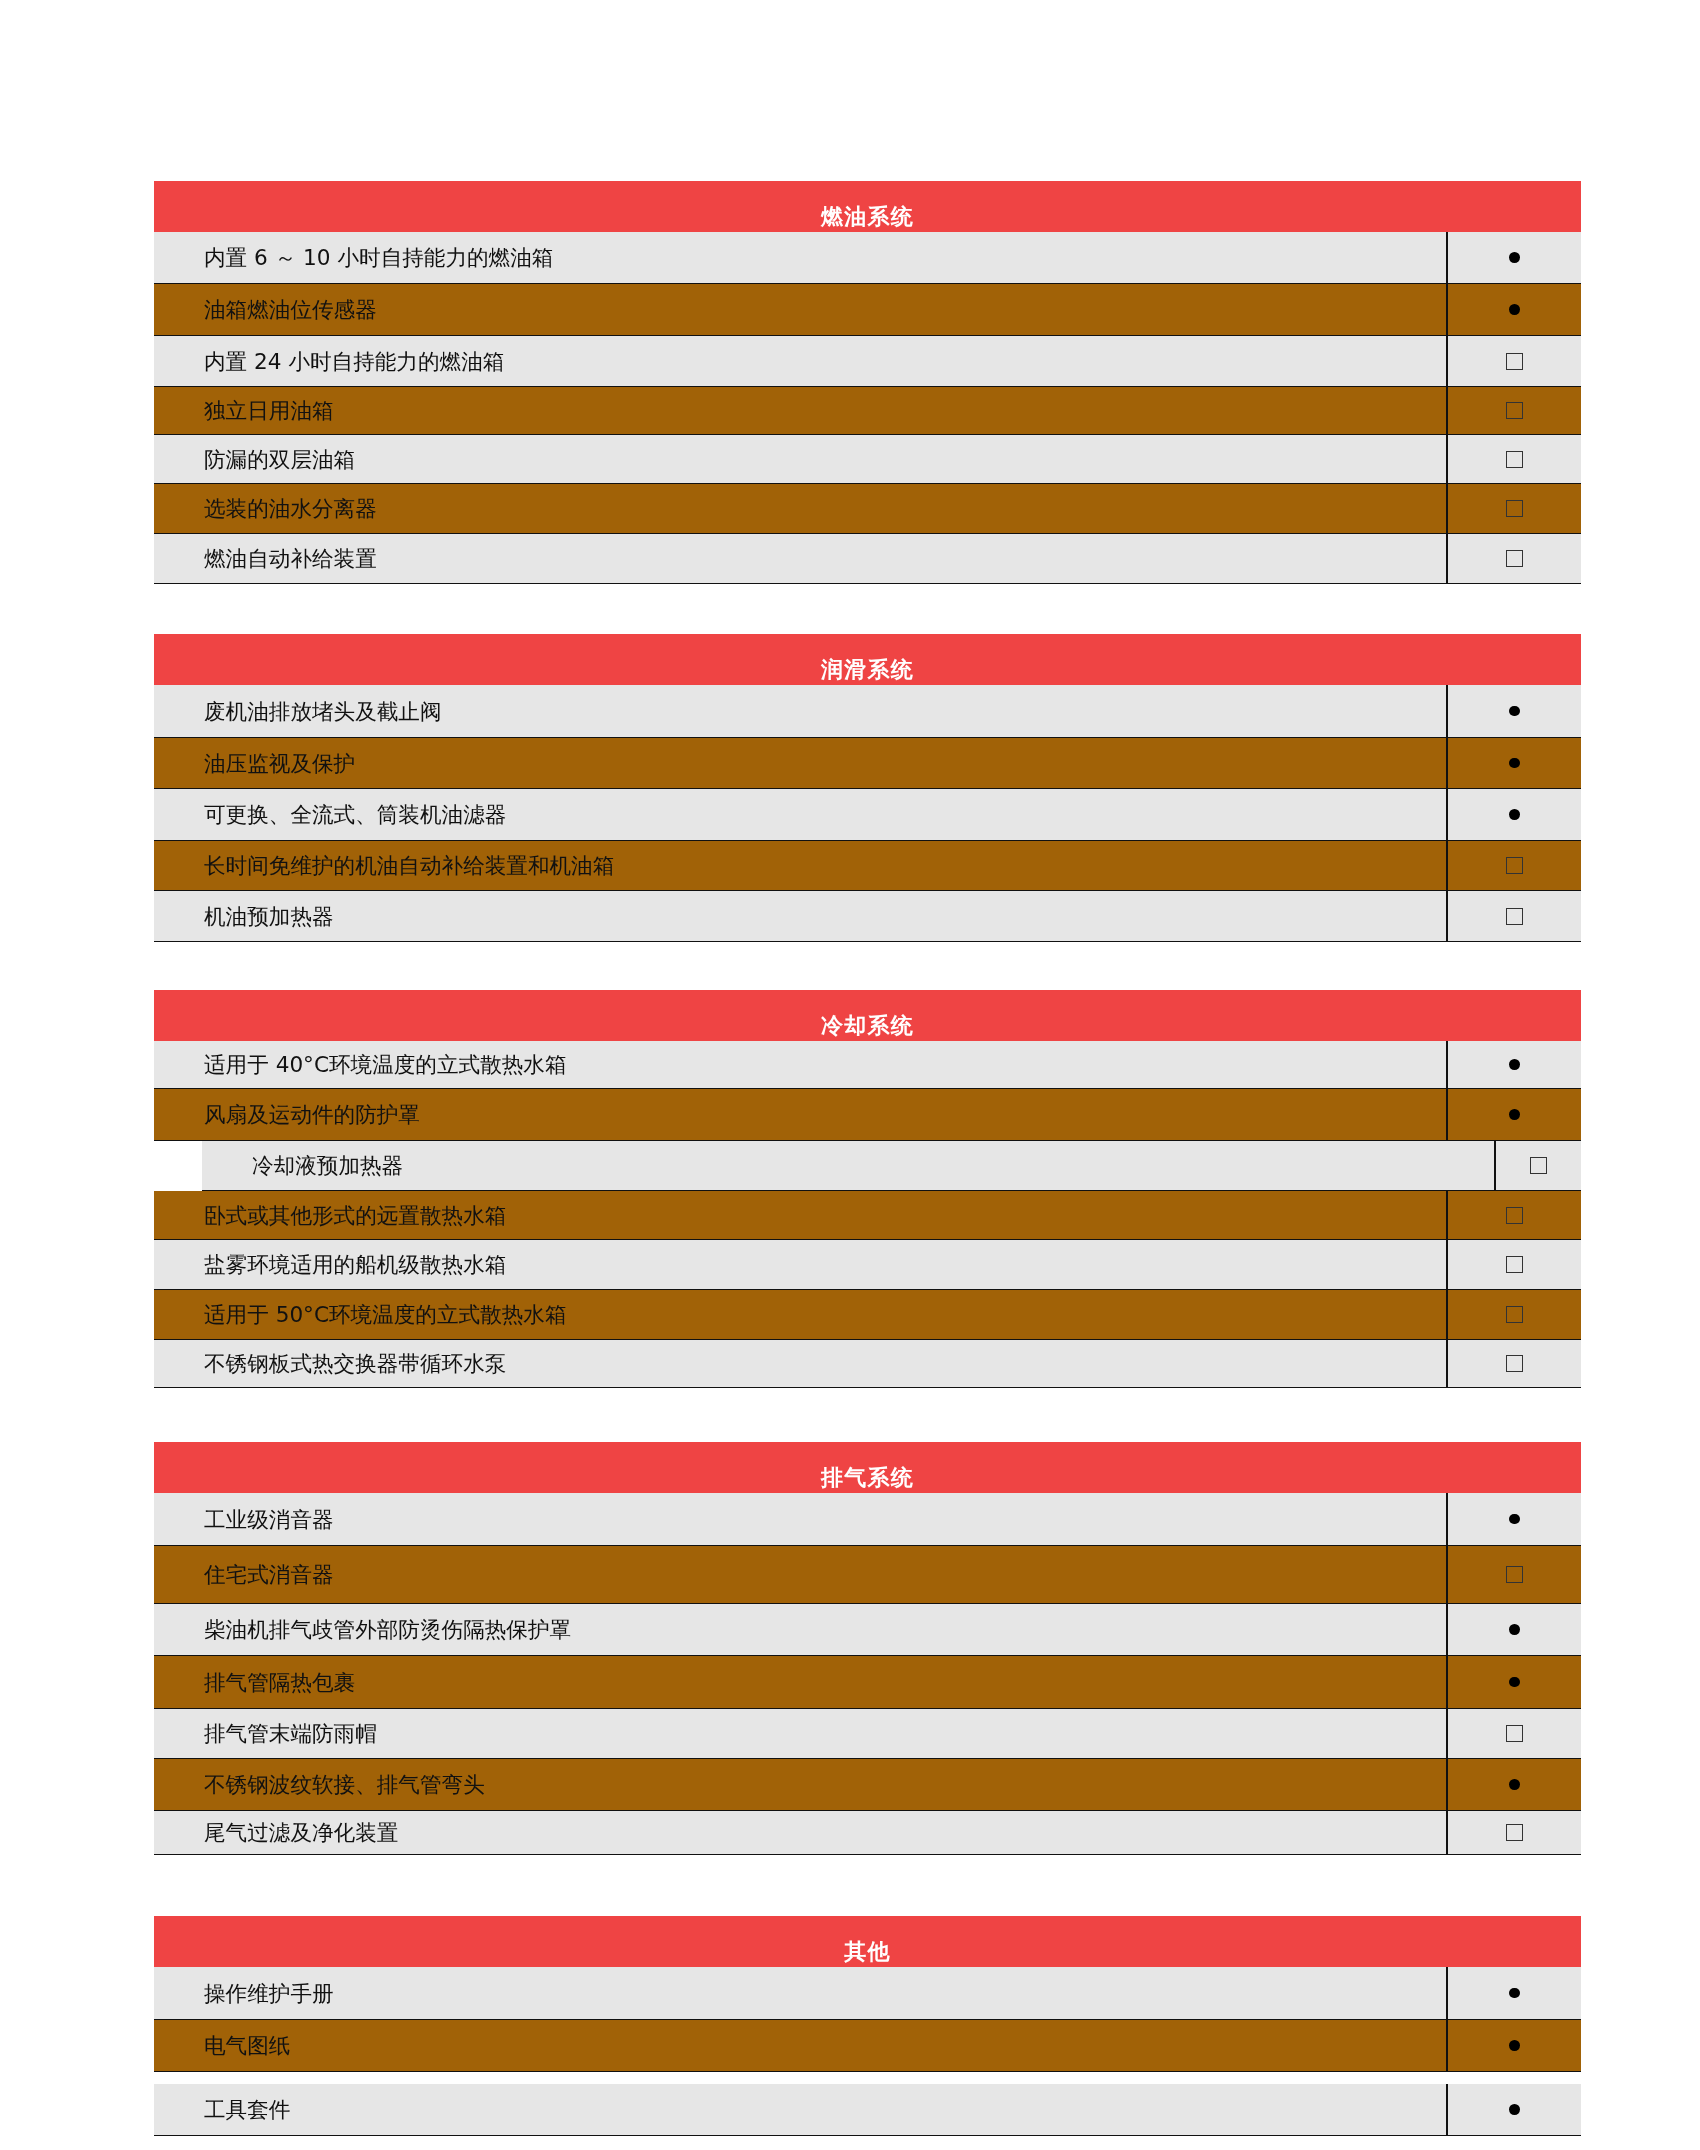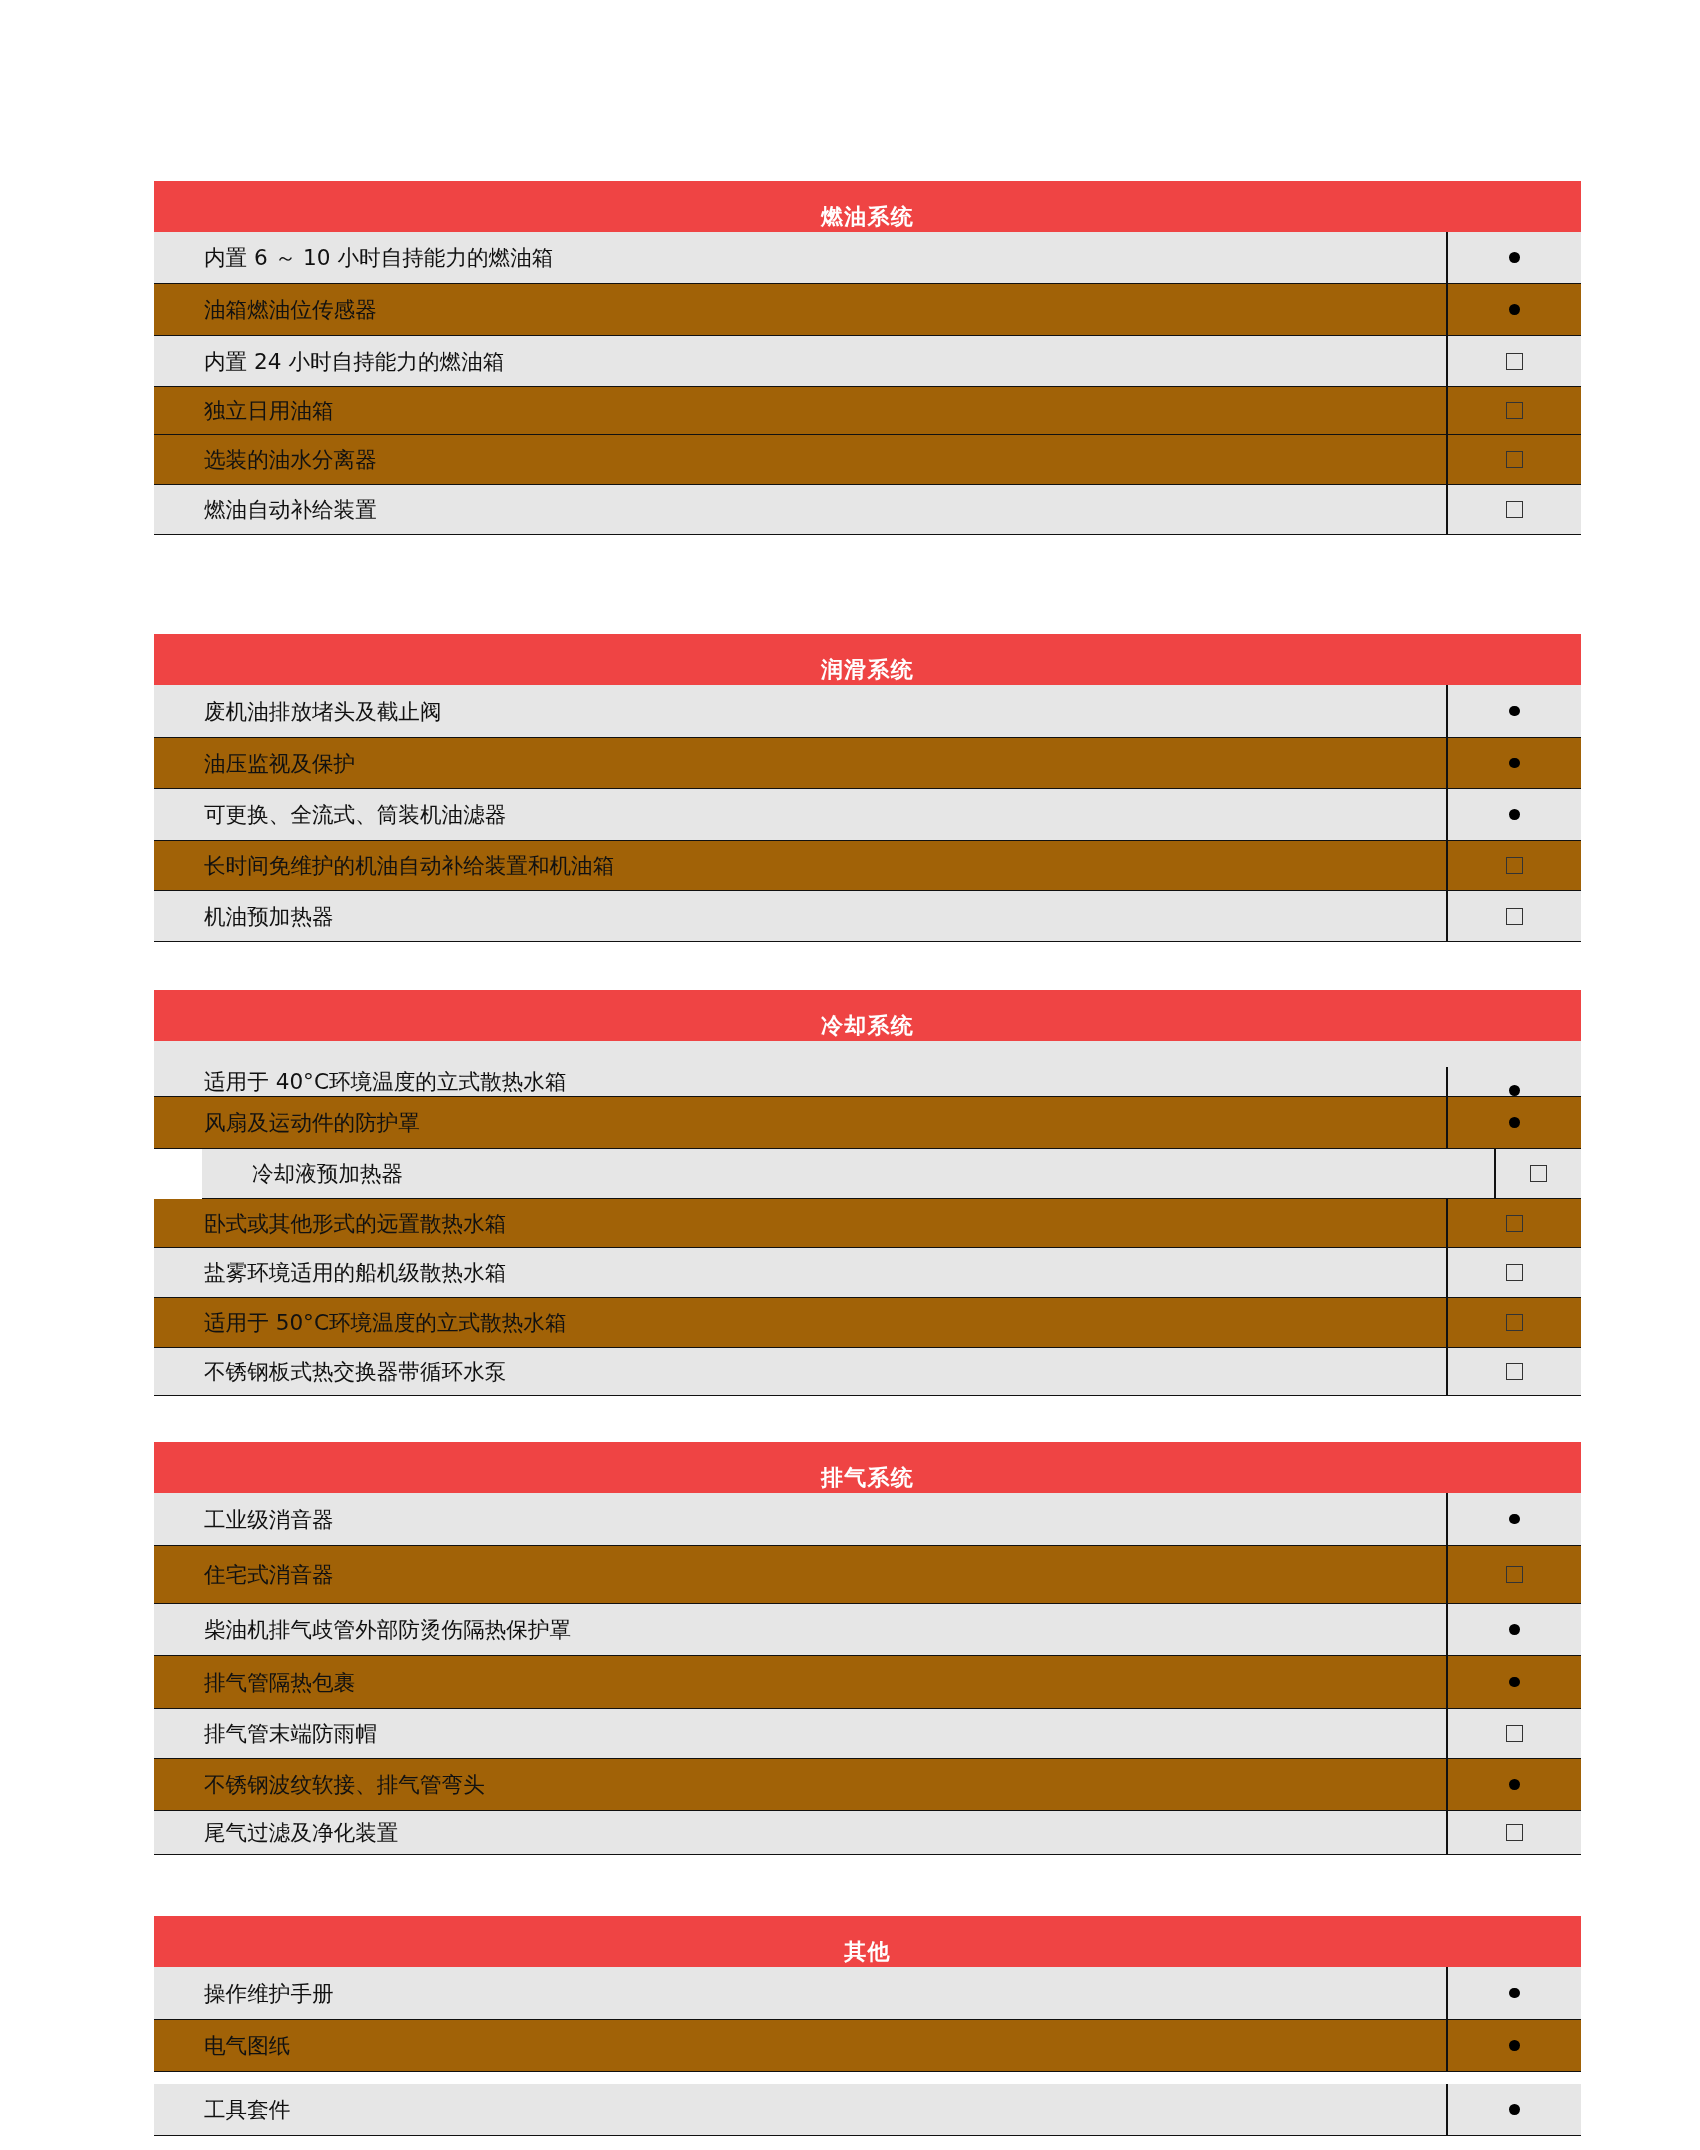--- a/index.html
+++ b/index.html
@@ -46,20 +46,26 @@
     <div class="mark">
             <span class="box"></span>
           </div>
   </div>
         <div class="row white" style="height: 48px;">
     <div class="label">独立日用油箱</div>
     <div class="mark">
             <span class="box"></span>
           </div>
   </div>
+        <div class="row gray" style="height: 49px;">
+    <div class="label">防漏的双层油箱</div>
+    <div class="mark">
+            <span class="box"></span>
+          </div>
+  </div>
         <div class="row white" style="height: 50px;">
     <div class="label">选装的油水分离器</div>
     <div class="mark">
             <span class="box"></span>
           </div>
   </div>
         <div class="row gray" style="height: 50px;">
     <div class="label">燃油自动补给装置</div>
     <div class="mark">
             <span class="box"></span>
@@ -102,21 +108,21 @@
             <span class="box"></span>
           </div>
   </div>
       </div>
   </div>
     <div class="section" style="top: 990px;">
     <div class="sec-header">
       <span class="sec-title">冷却系统</span>
     </div>
     <div class="rows">
-        <div class="row gray" style="height: 56px; align-items: flex-end;">
+        <div class="row gray" style="height: 48px;">
     <div class="label">适用于 40°C环境温度的立式散热水箱</div>
     <div class="mark">
             <span class="dot"></span>
           </div>
   </div>
         <div class="row white" style="height: 52px;">
     <div class="label">风扇及运动件的防护罩</div>
     <div class="mark">
             <span class="dot"></span>
           </div>

